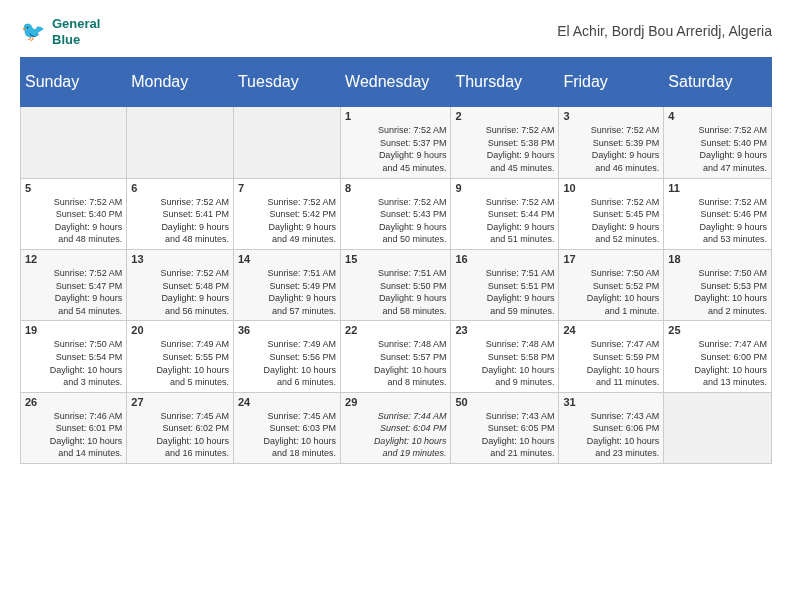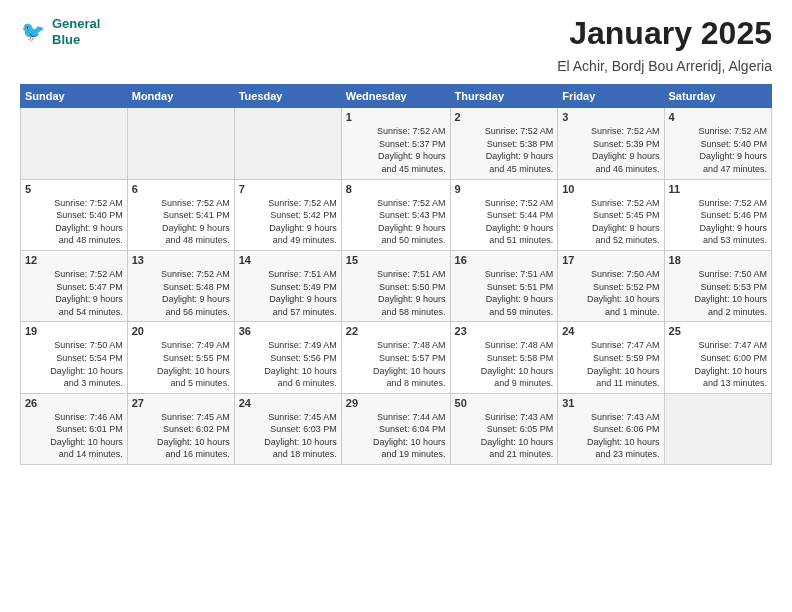--- a/index.html
+++ b/index.html
@@ -53,23 +53,23 @@
       margin-top: 7px;
     }
     .calendar {
       width: 100%;
       border-collapse: collapse;
       font-size: 9.5px;
     }
     .calendar thead tr th {
       background: #3a6ab5;
       color: #fff;
-      font-size: 11px;
-      font-weight: bold;
-      padding: 5px 4px;
+      font-size: 16px;
+      font-weight: normal;
+      padding: 15px 4px;
       text-align: left;
       border: 1px solid #3a6ab5;
     }
     .calendar tbody tr td {
       border: 1px solid #ccc;
       vertical-align: top;
       padding: 3px 4px;
       width: 113px;
       min-height: 70px;
       color: #333;
@@ -105,21 +105,20 @@
     <div class="logo">
       <svg class="logo-bird" viewBox="0 0 40 40" xmlns="http://www.w3.org/2000/svg">
         <text x="2" y="28" font-size="28" fill="#3a6ab5">🐦</text>
       </svg>
       <div class="logo-text">
         <div>General</div>
         <div>Blue</div>
       </div>
     </div>
     <div class="title-block">
-      <h1>January 2025</h1>
       <h2>El Achir, Bordj Bou Arreridj, Algeria</h2>
     </div>
   </div>
 
   <table class="calendar">
     <thead>
       <tr>
       <th>Sunday</th>
           <th>Monday</th>
           <th>Tuesday</th>
@@ -333,21 +332,21 @@
           </td>
           <td>
             <span class="day-num">24</span>
             <div class="day-info" style="white-space: pre-line;">Sunrise: 7:45 AM
 Sunset: 6:03 PM
 Daylight: 10 hours
 and 18 minutes.</div>
           </td>
           <td>
             <span class="day-num">29</span>
-            <div class="day-info" style="white-space: pre-line;">Sunrise: 7:44 AM
+            <div class="day-info" style="white-space: pre-line; font-style: italic;">Sunrise: 7:44 AM
 Sunset: 6:04 PM
 Daylight: 10 hours
 and 19 minutes.</div>
           </td>
           <td>
             <span class="day-num">50</span>
             <div class="day-info" style="white-space: pre-line;">Sunrise: 7:43 AM
 Sunset: 6:05 PM
 Daylight: 10 hours
 and 21 minutes.</div>

